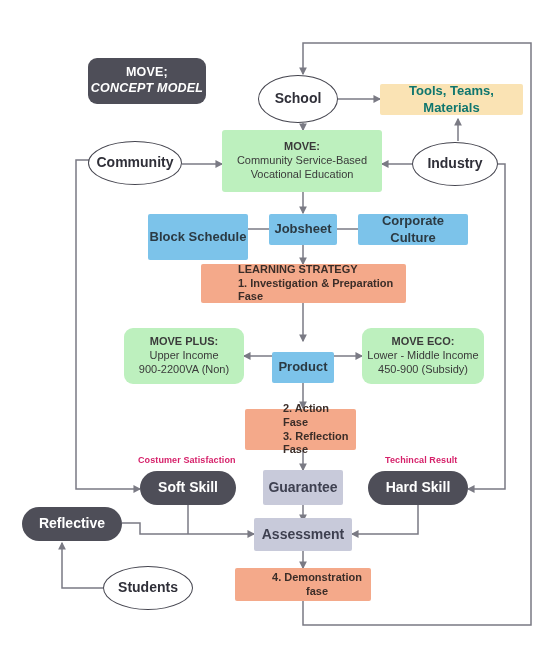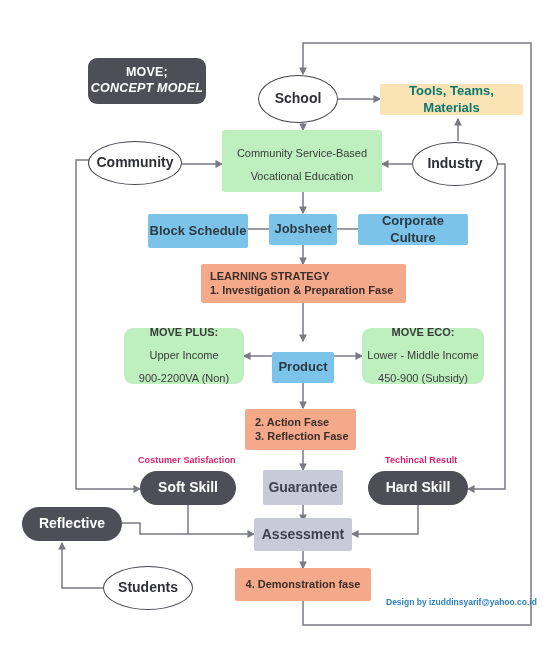--- a/index.html
+++ b/index.html
@@ -14,35 +14,35 @@
   .node .l1{display:block;}
   .node .l2{display:block;}
   .node .l3{display:block;}
 
   
   .dark{background:#4e4e58;color:#ffffff;border-radius:9px;}
   .pill{background:#4e4e58;color:#ffffff;border-radius:22px;font-weight:bold;font-size:14px;}
   .green{background:#bdf0be;color:#3a3a3a;border-radius:3px;}
   .green-r{background:#bdf0be;color:#3a3a3a;border-radius:9px;}
   .blue{background:#7cc3ea;color:#2b3a43;border-radius:2px;font-weight:bold;font-size:13px;}
-  .orange{background:#f4a98a;color:#3b2d28;border-radius:2px;font-weight:bold;}
+  .orange{background:#f4a98a;color:#3b2d28;border-radius:2px;font-weight:bold;padding-left:28px;}
   .cream{background:#fae3b4;color:#0f766e;border-radius:2px;font-weight:bold;font-size:13px;}
   .lav{background:#c8cada;color:#3e4050;border-radius:2px;font-weight:bold;font-size:14px;}
   .ellipse{background:#ffffff;border:1.6px solid #45454f;border-radius:50%;
            color:#2f2f38;font-weight:bold;font-size:14px;}
 
   .title-box{font-size:12.5px;font-weight:bold;font-style:italic;letter-spacing:.2px;}
   .title-box .l1{font-style:normal;}
 
   .cap{position:absolute;color:#d6216a;font-weight:bold;font-size:9px;
        letter-spacing:.1px;white-space:nowrap;}
   .credit{position:absolute;color:#2f7fc4;font-weight:bold;font-size:8.5px;
           white-space:nowrap;}
 
-  .sm{font-size:11px;font-weight:normal;margin-top:9px;}
+  .sm{font-size:11px;font-weight:normal;}
   .bd{font-weight:bold;font-size:11px;}
 </style>
 </head>
 <body>
 
 <div id="stage">
 
   <svg id="wires" viewBox="0 0 550 650" xmlns="http://www.w3.org/2000/svg">
     <defs>
       <marker id="ah" viewBox="0 0 10 10" refX="8.4" refY="5" markerWidth="5.2" markerHeight="5.2" orient="auto-start-reverse">
@@ -117,26 +117,27 @@
   <div class="node ellipse" style="left:88px;top:141px;width:94px;height:44px;">
     <span>Community</span>
   </div>
 
   <div class="node ellipse" style="left:412px;top:142px;width:86px;height:44px;text-align:right;">
     <span>Industry</span>
   </div>
 
   <div class="node green" style="left:222px;top:130px;width:160px;height:62px;">
     <div>
+      <span class="l1 bd">MOVE:</span>
       <span class="l2 sm">Community Service-Based</span>
       <span class="l3 sm">Vocational Education</span>
     </div>
   </div>
 
-  <div class="node blue" style="left:148px;top:214px;width:100px;height:34px;">
+  <div class="node blue" style="left:148px;top:214px;width:100px;height:46px;">
     <span>Block Schedule</span>
   </div>
 
   <div class="node blue" style="left:269px;top:214px;width:68px;height:31px;">
     <span>Jobsheet</span>
   </div>
 
   <div class="node blue" style="left:358px;top:214px;width:110px;height:31px;">
     <span>Corporate Culture</span>
   </div>
@@ -200,15 +201,14 @@
   </div>
 
   <div class="node ellipse" style="left:103px;top:566px;width:90px;height:44px;">
     <span>Students</span>
   </div>
 
   <div class="node orange" style="left:235px;top:568px;width:136px;height:33px;font-size:11px;">
     <span>4. Demonstration fase</span>
   </div>
 
-  <div class="credit" style="left:386px;top:597px;">Design by izuddinsyarif@yahoo.co.id</div>
 
 </div>
 
 </body></html>

